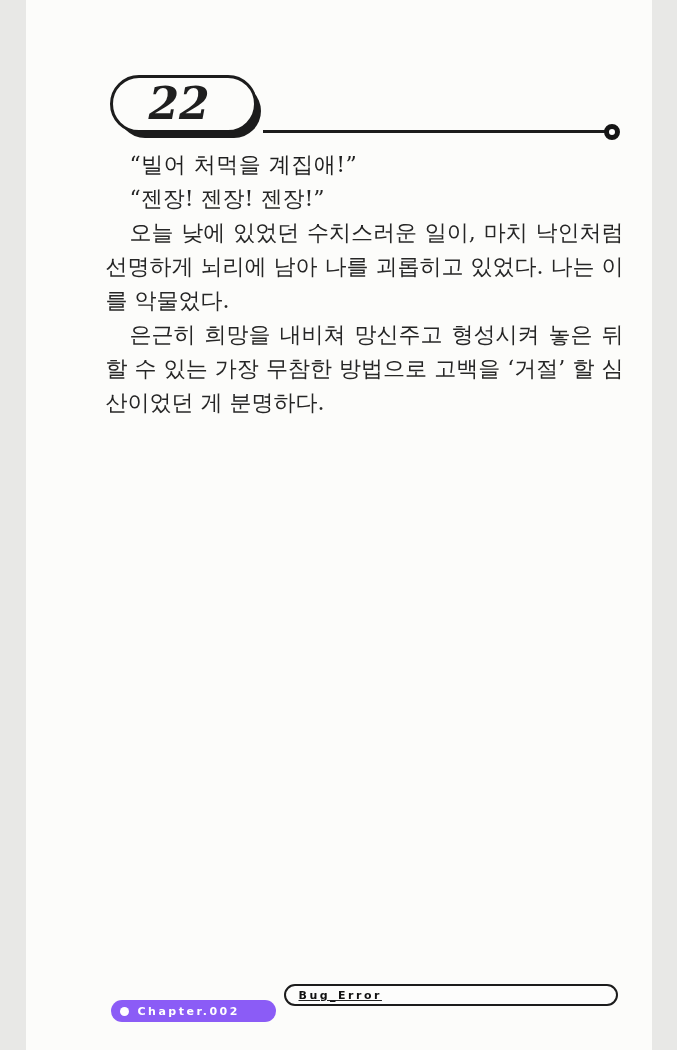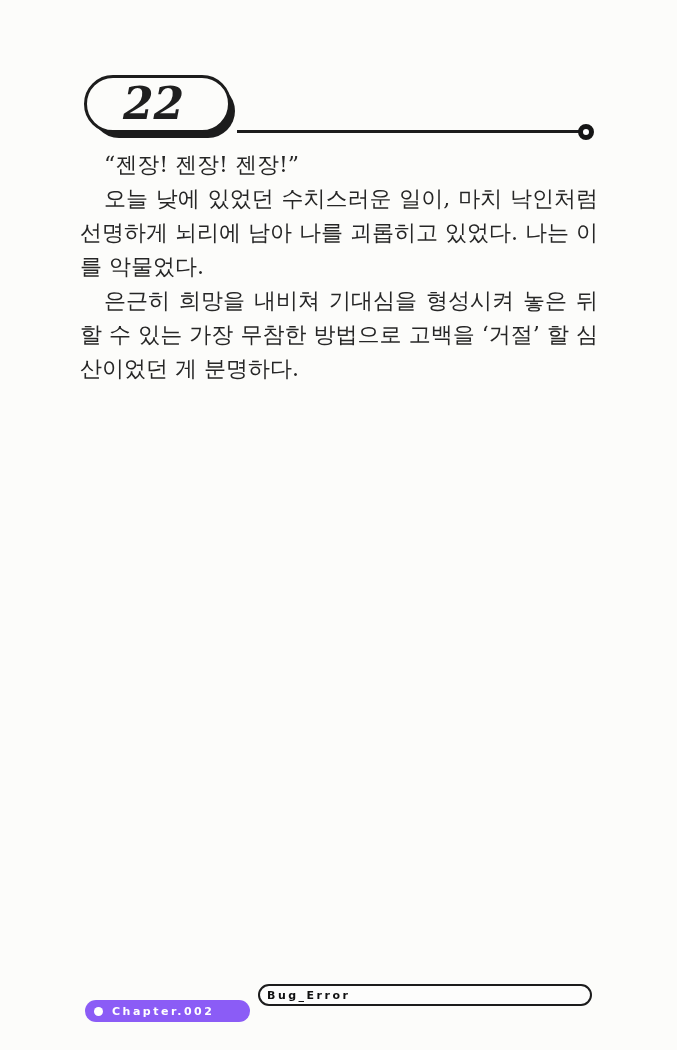--- a/index.html
+++ b/index.html
@@ -2,21 +2,21 @@
 <html><head>
 <meta charset="utf-8">
 <style>
   html, body {
     margin: 0;
     padding: 0;
     background: #e8e8e6;
   }
   .page {
     position: relative;
-    width: 677px;
+    width: 626px;
     height: 1050px;
     margin: 0 auto;
     background: #fcfcfa;
     overflow: hidden;
     color: #222;
   }
 
   
   .page-badge {
     position: absolute;
@@ -123,21 +123,22 @@
     left: 258px;
     top: 984px;
     width: 334px;
     height: 22px;
     box-sizing: border-box;
     background: #fdfdfc;
     border: 2px solid #1c1c1c;
     border-radius: 12px;
     display: flex;
     align-items: center;
-    padding-left: 7px;
+    padding-left: 13px;
+    text-decoration: underline;
   }
   .footer-section-label {
     font-family: "DejaVu Sans", "Liberation Sans", sans-serif;
     font-weight: bold;
     font-size: 11px;
     letter-spacing: 2.5px;
     color: #111111;
     white-space: nowrap;
   }
 </style>
@@ -146,23 +147,24 @@
 
 <div class="page">
 
   <div class="page-badge">
     <span class="page-number">22</span>
   </div>
   <div class="header-rule"></div>
   <div class="header-ring"></div>
 
   <div class="text-block">
+    <p class="dialogue-heading">“빌어 처먹을 계집애!”</p>
     <p>“젠장! 젠장! 젠장!”</p>
     <p>오늘 낮에 있었던 수치스러운 일이, 마치 낙인처럼 선명하게 뇌리에 남아 나를 괴롭히고 있었다. 나는 이를 악물었다.</p>
-    <p>은근히 희망을 내비쳐 기대심을 형성시켜 놓은 뒤 할 수 있는 가장 무참한 방법으로 고백을 ‘거절’ 할 심산이었던 게 분명하다.</p>
+    <p>은근히 희망을 내비쳐 망신주고 형성시켜 놓은 뒤 할 수 있는 가장 무참한 방법으로 고백을 ‘거절’ 할 심산이었던 게 분명하다.</p>
   </div>
 
   <div class="footer-chapter">
     <span class="footer-dot"></span>
     <span class="footer-chapter-label">Chapter.002</span>
   </div>
   <div class="footer-section">
     <span class="footer-section-label">Bug_Error</span>
   </div>
 

